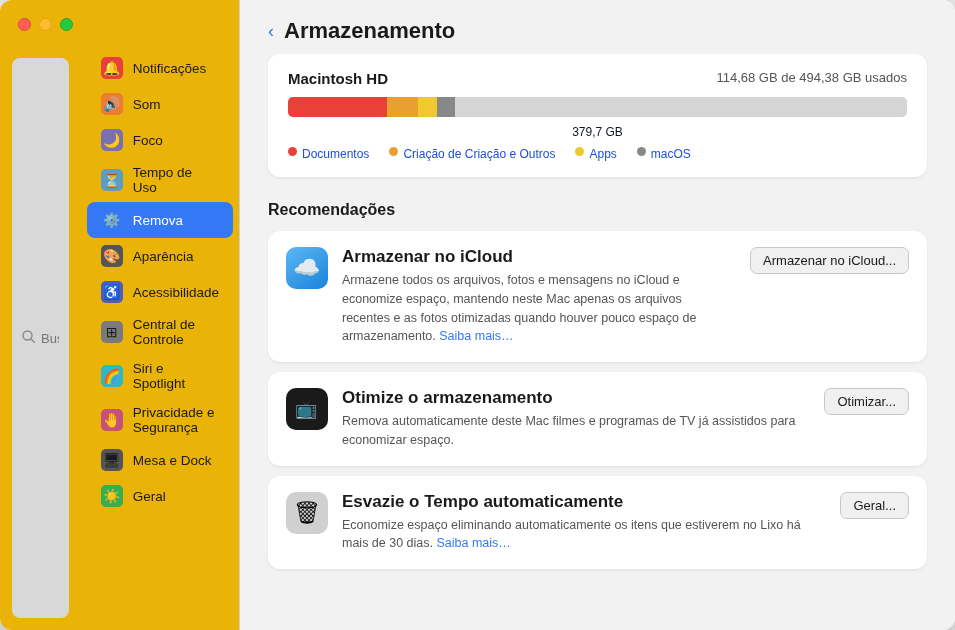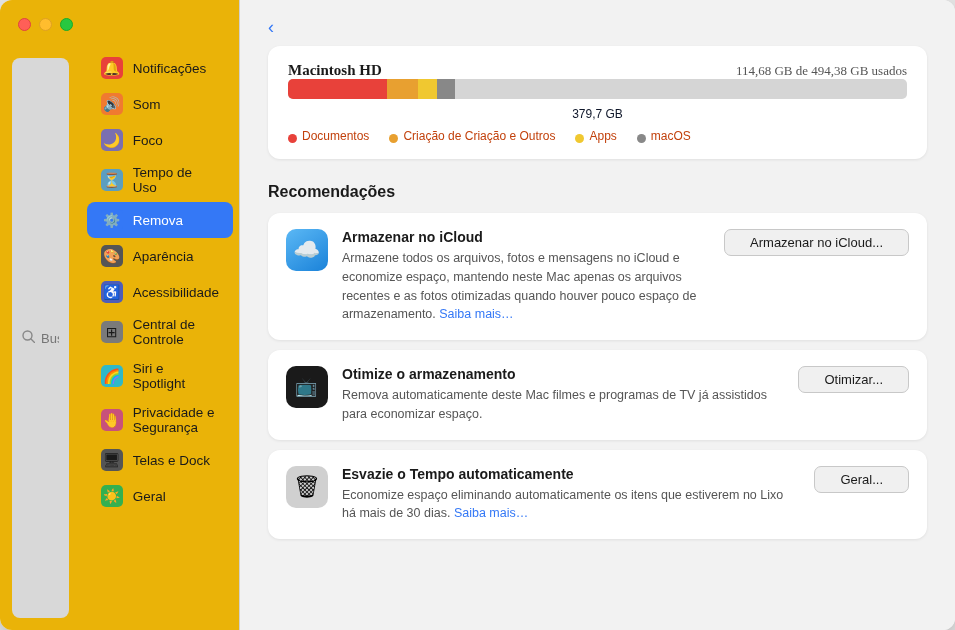--- a/index.html
+++ b/index.html
@@ -140,22 +140,22 @@
     .storage-card {
       background: white;
       border-radius: 12px;
       padding: 16px 20px;
       margin-bottom: 24px;
       box-shadow: 0 1px 3px rgba(0,0,0,0.08);
     }
     .storage-card-header {
       display: flex;
       justify-content: space-between;
-      align-items: flex-end;
-      font-family: Liberation Serif, serif;
+      align-items: flex-start;
+      margin-bottom: 10px;
     }
     .storage-title {
       font-size: 15px;
       font-weight: 600;
       color: #1a1a1a;
     }
     .storage-used-text {
       font-size: 13px;
       color: #555;
     }
@@ -175,24 +175,24 @@
       text-align: center;
       margin-bottom: 8px;
     }
     .storage-legend {
       display: flex;
       gap: 20px;
       flex-wrap: wrap;
     }
     .legend-item {
       display: flex;
-      align-items: flex-end;
+      align-items: flex-start;
       gap: 5px;
       font-size: 12px;
-      color: #c2410c;
+      color: #1d4ed8;
     }
     .legend-dot {
       width: 9px;
       height: 9px;
       border-radius: 50%;
       flex-shrink: 0;
     }
     
     .section-title {
       font-size: 16px;
@@ -220,21 +220,21 @@
       justify-content: center;
       font-size: 22px;
     }
     .rec-icon-cloud { background: linear-gradient(145deg, #5bb8f5, #1a82d9); }
     .rec-icon-tv    { background: #1a1a1a; }
     .rec-icon-trash { background: #d0d0d0; }
     .rec-content {
       flex: 1;
     }
     .rec-title {
-      font-size: 14px;
+      font-size: 17px;
       font-weight: 600;
       color: #1a1a1a;
       margin-bottom: 4px;
     }
     .rec-desc {
       font-size: 12.5px;
       color: #555;
       line-height: 1.5;
     }
     .rec-link {
@@ -243,21 +243,21 @@
       font-size: 12.5px;
     }
     .rec-action {
       flex-shrink: 0;
       margin-left: 12px;
     }
     .action-btn {
       background: #f0f0f0;
       border: 1px solid #c8c8c8;
       border-radius: 7px;
-      padding: 5px 25px;
+      padding: 5px 12px;
       font-size: 13px;
       color: #1a1a1a;
       cursor: pointer;
       white-space: nowrap;
     }
   </style>
 </head>
 <body>
 
 <div class="window">
@@ -314,32 +314,33 @@
         <div class="sidebar-item">
     <div class="item-icon icon-cyan">🌈</div>
     <span>Siri e Spotlight</span>
   </div>
         <div class="sidebar-item">
     <div class="item-icon icon-pink">🤚</div>
     <span>Privacidade e Segurança</span>
   </div>
         <div class="sidebar-item">
     <div class="item-icon icon-darkgray">🖥</div>
-    <span>Telas e Dock</span>
+    <span>Mesa e Dock</span>
   </div>
         <div class="sidebar-item">
     <div class="item-icon icon-green">☀️</div>
     <span>Geral</span>
   </div>
       </div>
   </div>
 
   <div class="main">
     <div class="main-header">
       <button class="back-btn">‹</button>
+      <h1 class="page-title">Armazenamento</h1>
     </div>
     <div class="content-area">
 
       <div class="storage-card">
         <div class="storage-card-header">
           <span class="storage-title">Macintosh HD</span>
           <span class="storage-used-text">114,68 GB de 494,38 GB usados</span>
         </div>
         <div class="storage-bar-container" id="storage-bar">
             <div class="bar-segment" style="width: 16%; background: rgb(232, 65, 58);"></div>

